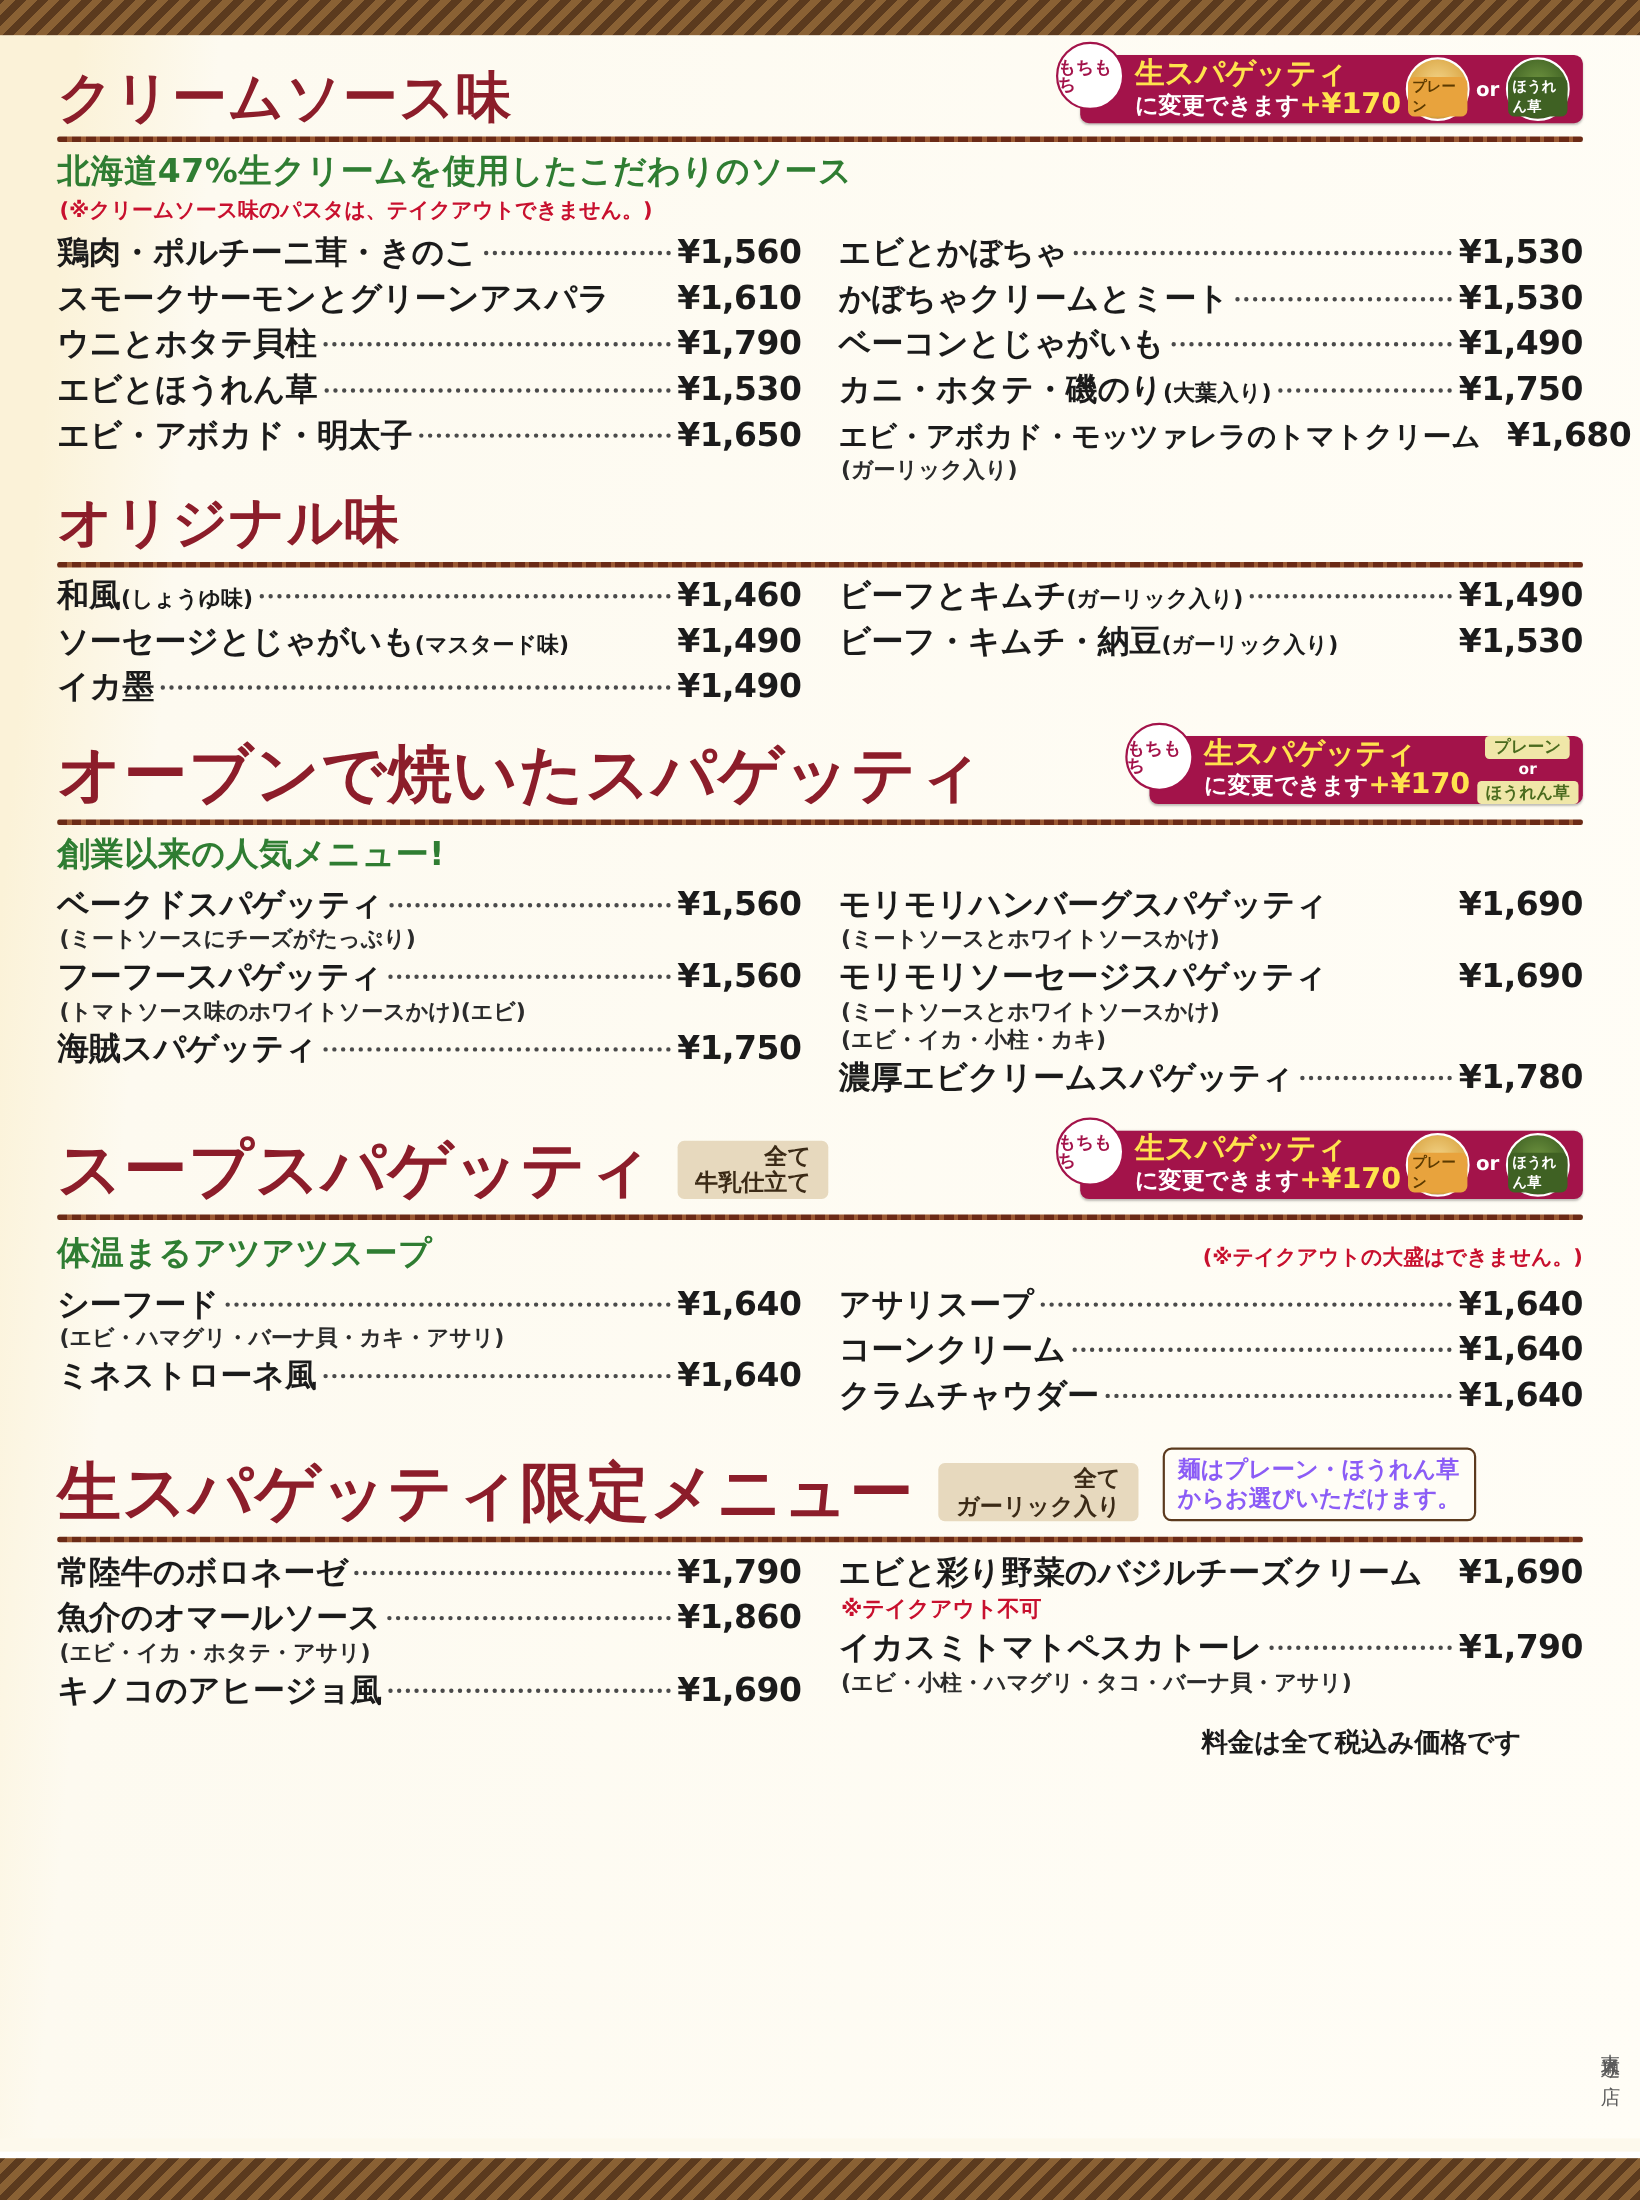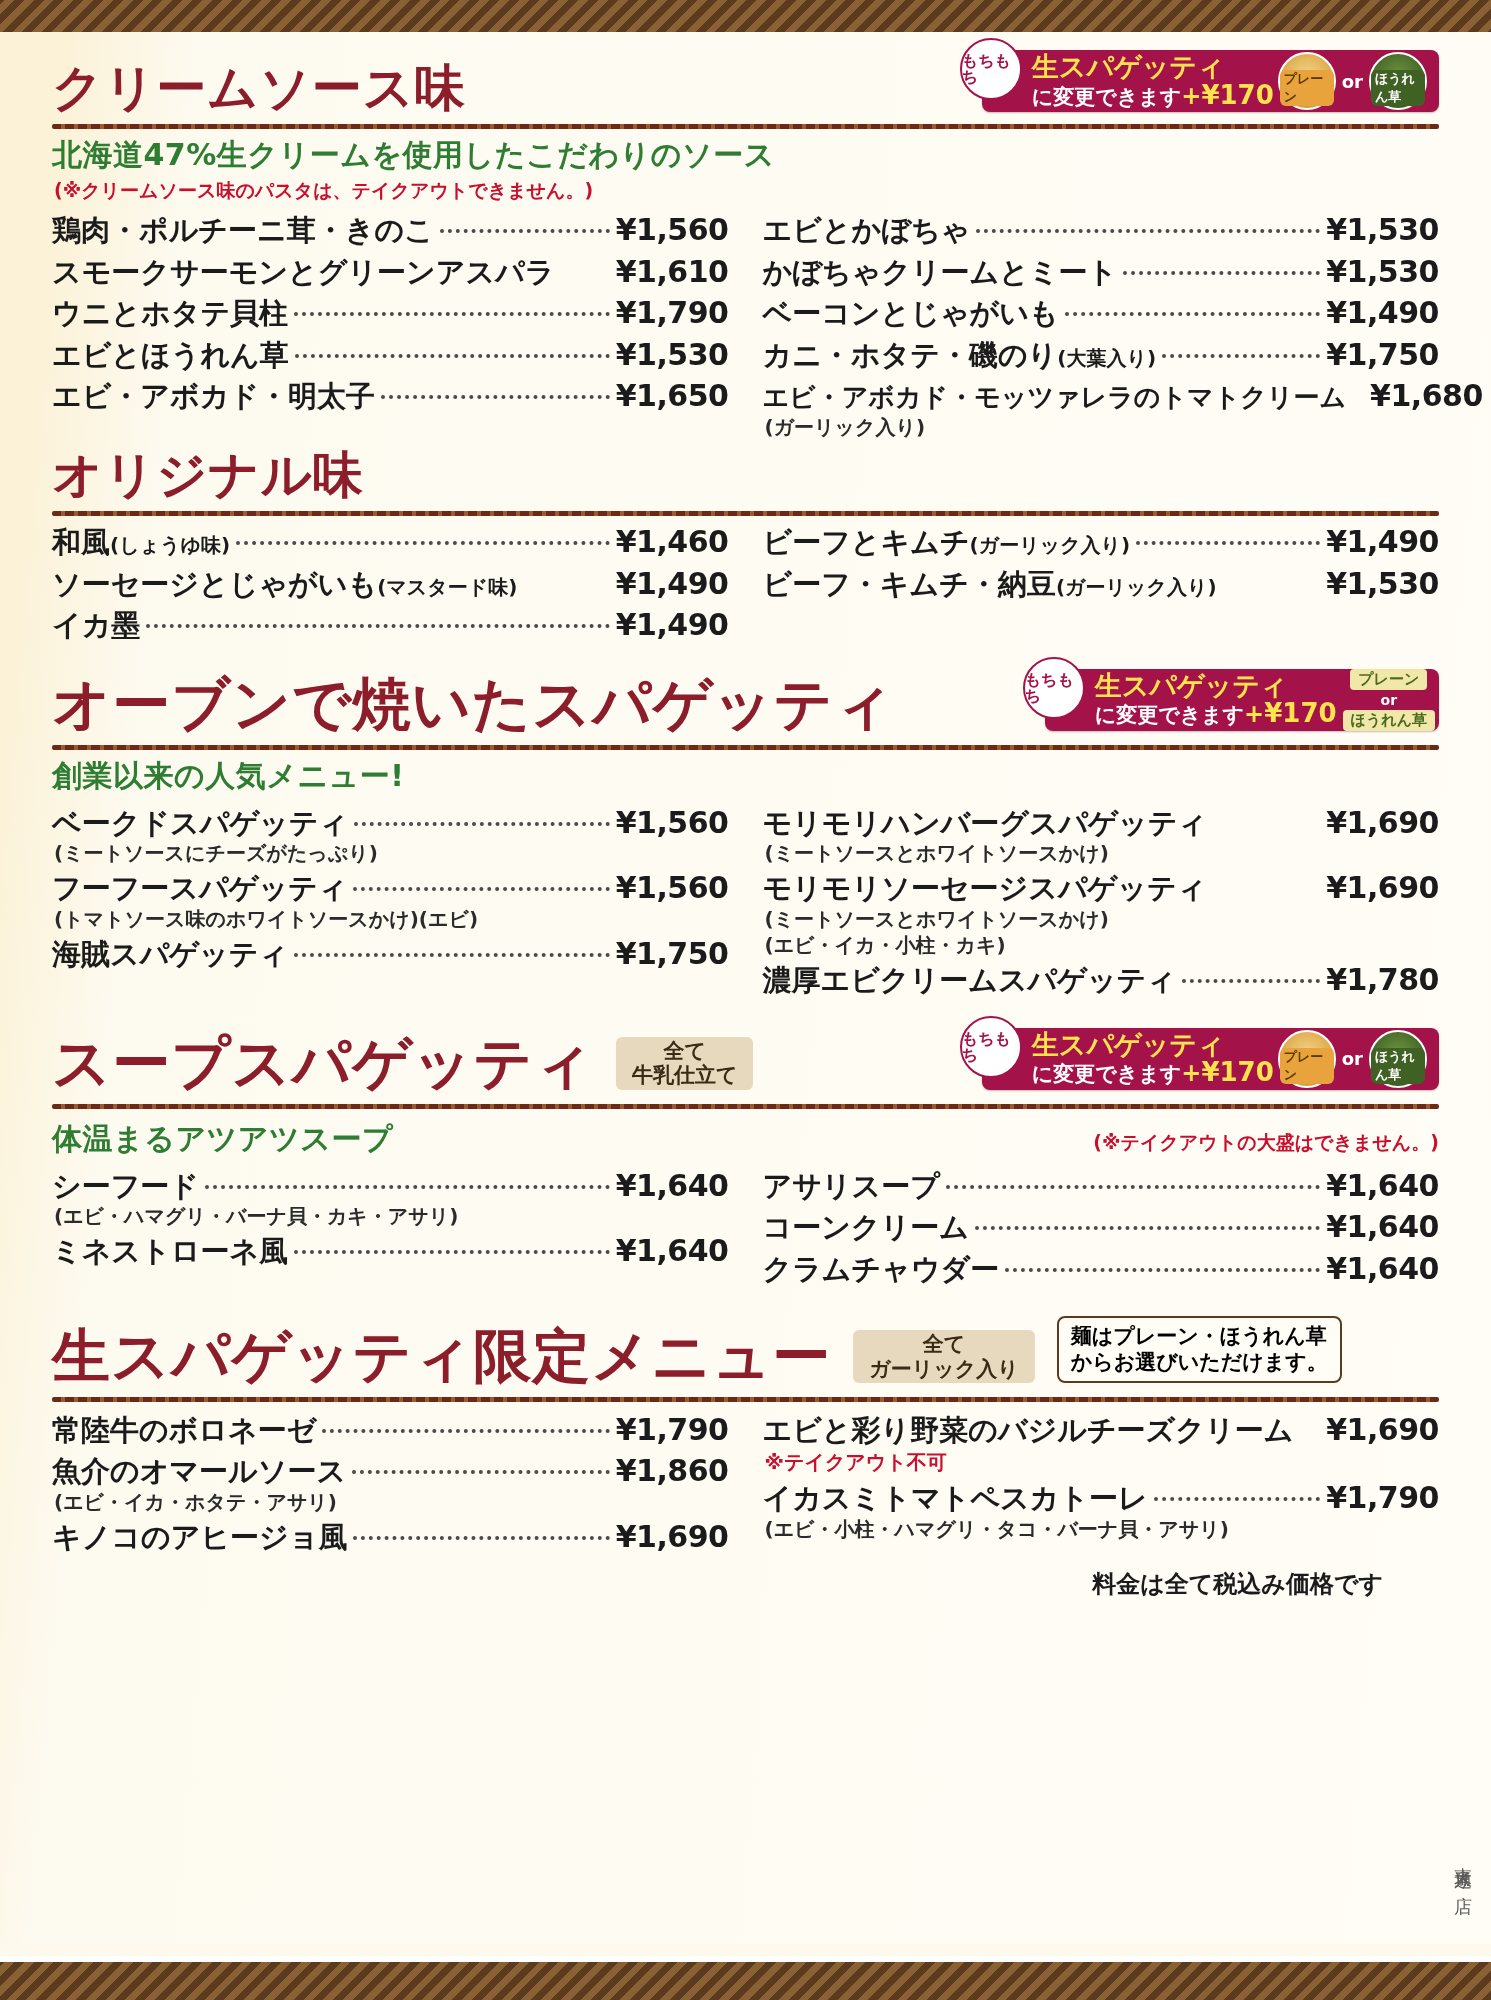--- a/index.html
+++ b/index.html
@@ -89,26 +89,26 @@
   .tagstack { display:flex; flex-direction:column; align-items:center; gap:2px; margin-left:6px; }
   .tagstack .tg {
     background:#f0e7a8; color:#4a6b1e; font-size:15px; font-weight:bold;
     border-radius:4px; padding:1px 8px;
   }
   .tagstack .orw { color:#fff; font-size:14px; font-weight:bold; }
 
   
   .beige-tag {
     background:#e7d9be; color:#3b2a16; border-radius:6px;
-    font-size:21px; font-weight:bold; text-align:center;
+    font-size:21px; font-weight:bold; text-align:right;
     padding:2px 16px; line-height:1.15;
   }
   .outline-tag {
     border:2px solid #5b3a1e; border-radius:8px; background:#fffdf6;
-    color:#000000; font-size:21px; font-weight:bold; text-align:left;
+    color:#8b5cf6; font-size:21px; font-weight:bold; text-align:left;
     padding:6px 12px; line-height:1.2;
   }
 
   
   .cols { display:flex; gap:34px; }
   .col { flex:1 1 0; min-width:0; }
   .item { margin-bottom:2px; }
   .row {
     display:flex; align-items:baseline; white-space:nowrap;
     font-size:29px; color:#1b1b1b; font-weight:bold; line-height:1.32;

